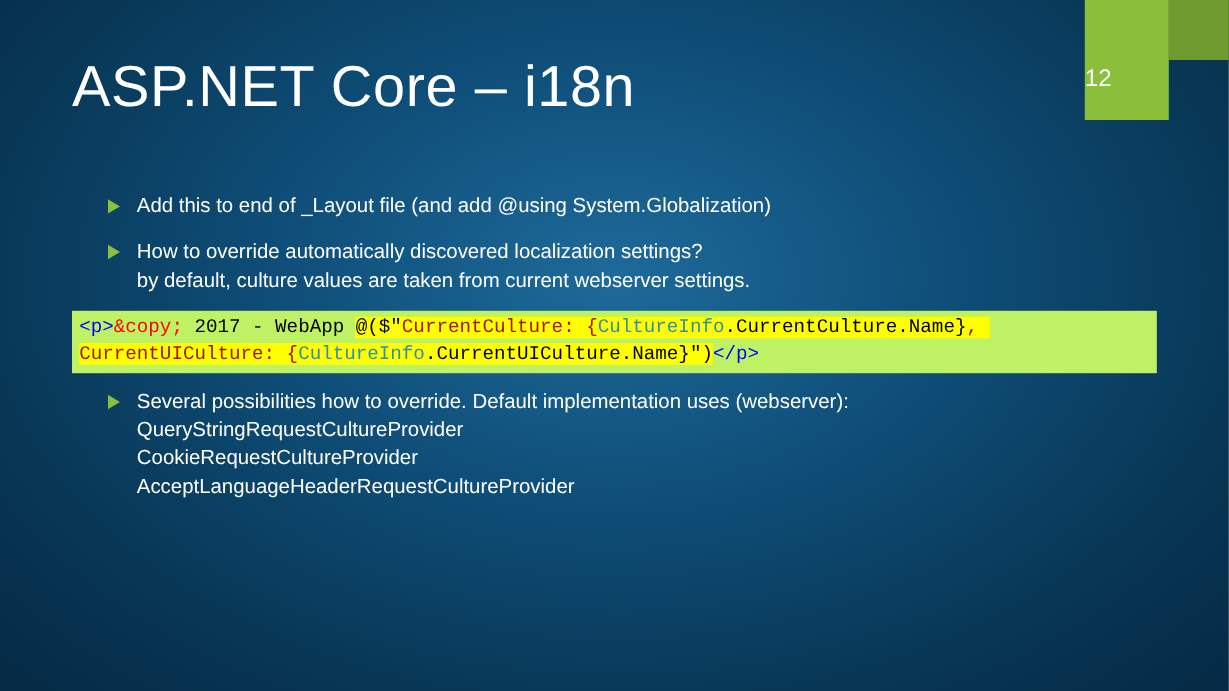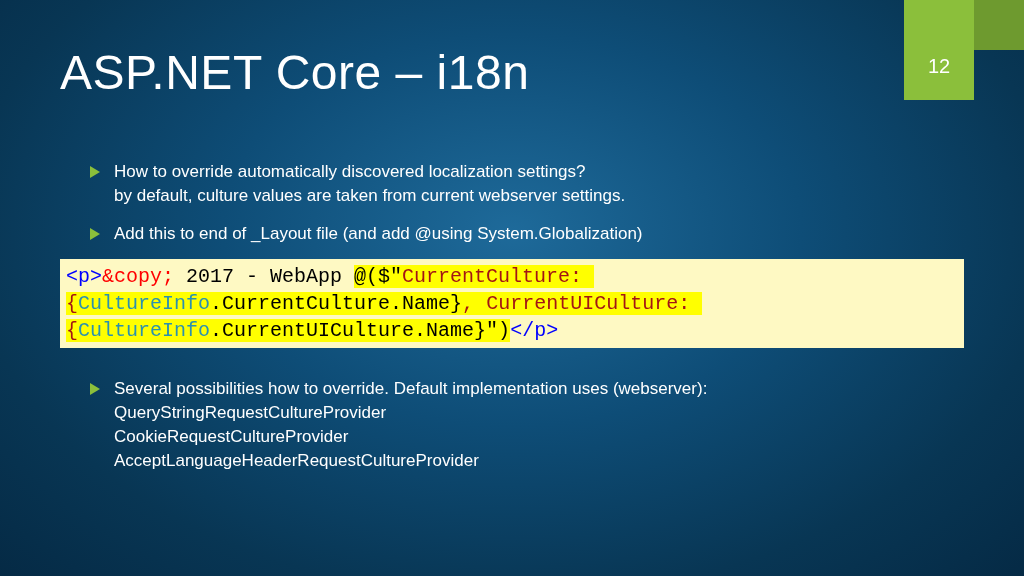--- a/index.html
+++ b/index.html
@@ -10,21 +10,21 @@
     color: #fff;
     position: relative;
   }
   .page-number-tab {
     position: absolute;
     top: 0; right: 50px;
     width: 70px; height: 100px;
     background: #8bbf3b;
     display: flex;
     align-items: flex-start;
-    justify-content: center;
+    justify-content: flex-start;
     padding-top: 55px;
     color: #fff;
     font-size: 20px;
     font-weight: 300;
   }
   .corner-fold {
     position: absolute;
     top: 0; right: 0;
     width: 50px; height: 50px;
     background: #6e9a2f;
@@ -51,27 +51,27 @@
     flex: 0 0 auto;
     width: 0; height: 0;
     border-left: 10px solid #8bbf3b;
     border-top: 6px solid transparent;
     border-bottom: 6px solid transparent;
     margin-top: 6px;
     margin-right: 14px;
   }
   .bullet .text { flex: 1 1 auto; }
   .codeblock {
-    background: #fef9c3;
+    background: #bef264;
     color: #000;
     font-family: Consolas, "Courier New", monospace;
-    font-size: 20px;
+    font-size: 16px;
     line-height: 1.35;
     padding: 4px 6px;
-    margin: 14px 0 29px -30px;
+    margin: 14px 0 12px -30px;
     width: calc(100% + 30px);
     white-space: pre-wrap;
     word-break: break-word;
   }
   .codeblock .t  { color: #0000ff; }          
   .codeblock .e  { color: #ff0000; }          
   .codeblock .k  { color: #000; }             
   .codeblock .hl { background: #ffff00; }     
   .codeblock .ci { color: #2b91af; }          
   .codeblock .ds { color: #a31515; background: #ffff00; } 
@@ -84,29 +84,29 @@
 <div class="page-number-tab">
   <span>12</span>
 </div>
 
 <h1 class="title">ASP.NET Core – i18n</h1>
 
 <div class="content">
 
   <div class="bullet">
     <span class="arrow"></span>
+    <span class="text">Add this to end of _Layout file (and add @using System.Globalization)</span>
+  </div>
+
+  <div class="bullet">
+    <span class="arrow"></span>
     <span class="text">
       <span class="sub">How to override automatically discovered localization settings?</span>
       <span class="sub">by default, culture values are taken from current webserver settings.</span>
     </span>
-  </div>
-
-  <div class="bullet">
-    <span class="arrow"></span>
-    <span class="text">Add this to end of _Layout file (and add @using System.Globalization)</span>
   </div>
 
   <div class="codeblock"><span class="t">&lt;p&gt;</span><span class="e">&amp;copy;</span><span class="k"> 2017 - WebApp </span><span class="hl">@($"</span><span class="ds">CurrentCulture: {</span><span class="ci hl">CultureInfo</span><span class="hl">.CurrentCulture.Name</span><span class="hl">}</span><span class="ds">, </span><span class="ds">CurrentUICulture: {</span><span class="ci hl">CultureInfo</span><span class="hl">.CurrentUICulture.Name</span><span class="hl">}</span><span class="hl">")</span><span class="t">&lt;/p&gt;</span></div>
 
   <div class="bullet">
     <span class="arrow"></span>
     <span class="text">
       <span class="sub">Several possibilities how to override. Default implementation uses (webserver):</span>
       <span class="sub">QueryStringRequestCultureProvider</span>
       <span class="sub">CookieRequestCultureProvider</span>

